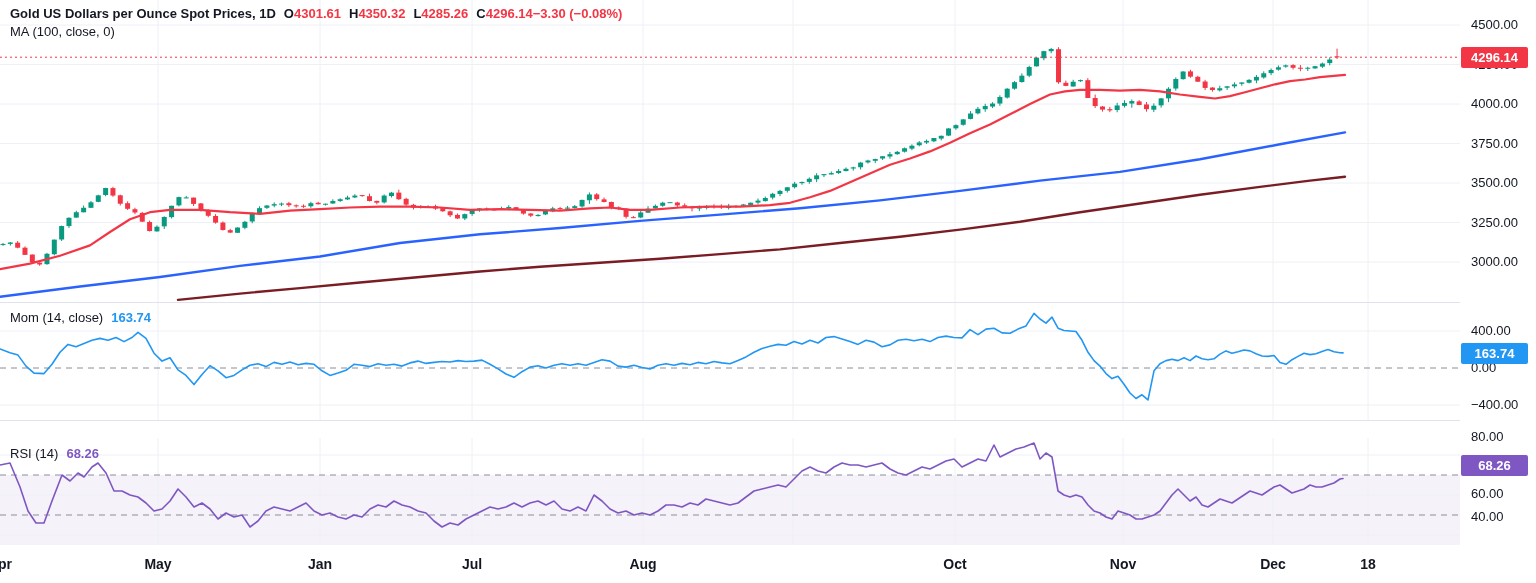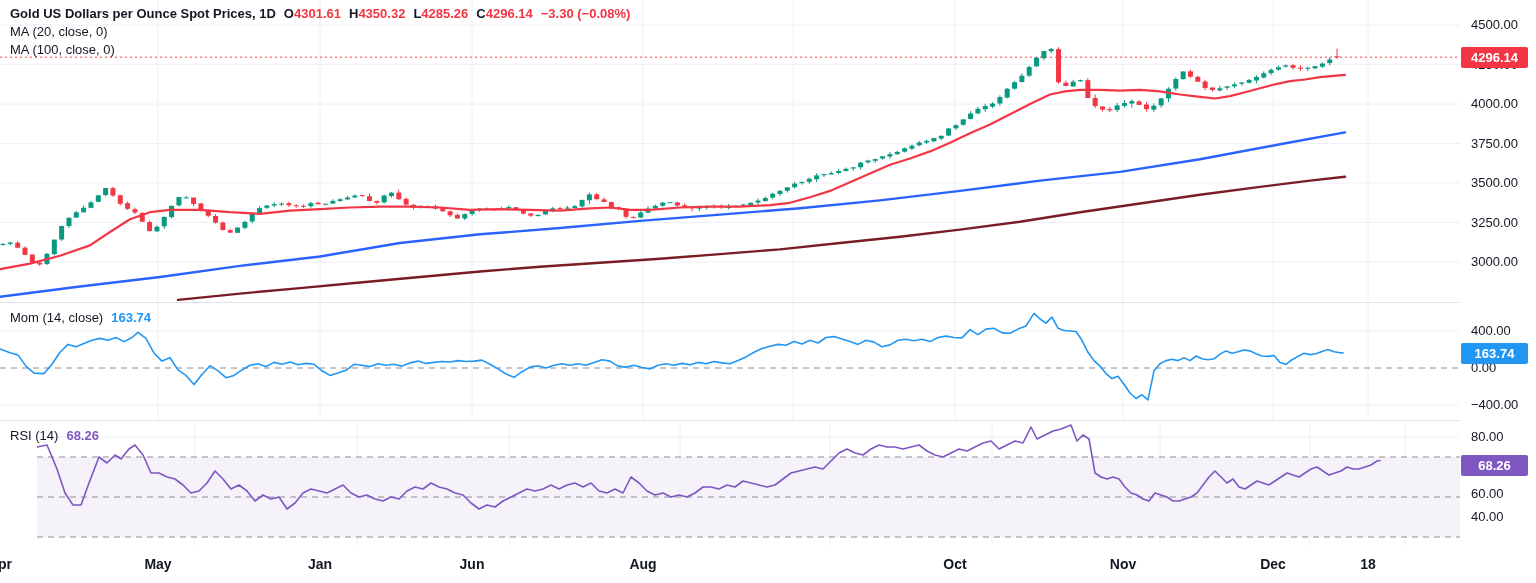--- a/index.html
+++ b/index.html
@@ -8,21 +8,21 @@
     font-family:"Liberation Sans",sans-serif;color:#131722;overflow:hidden;
   }
   .pane{position:absolute;left:0;cursor:crosshair;}
   .pane svg{display:block;}
   .sep{position:absolute;left:0;width:1460px;height:1px;background:#e0e3eb;}
   .vsep{position:absolute;top:0;width:1px;height:583px;background:#e0e3eb;left:1460px;}
   .legend{position:absolute;left:10px;top:5px;line-height:18px;font-size:13px;white-space:nowrap;}
   .legend .row1{font-weight:700;}
   .legend .ohlc-k{margin-left:8px;font-weight:600;color:#131722;}
   .legend .ohlc-v{font-weight:600;color:#f23645;}
-  .legend .chg{margin-left:8px;font-weight:600;color:#f23645;}
+  .legend .chg{font-weight:600;color:#f23645;}
   .legend .ind-row{font-weight:400;color:#131722;}
   .sub-legend{position:absolute;left:10px;top:8px;font-size:13px;white-space:nowrap;}
   .sub-legend .val{margin-left:8px;font-weight:600;}
   .mom-val{color:#2196f3;}
   .rsi-val{color:#7e57c2;}
   .price-axis{position:absolute;left:1460px;top:0;width:76px;height:583px;background:#fff;cursor:ns-resize;}
   .axis-label{position:absolute;left:11px;height:18px;line-height:18px;font-size:13px;font-weight:400;color:#131722;}
   .badge{
     position:absolute;left:1461px;width:67px;height:21px;line-height:21px;text-align:center;
     font-size:13px;font-weight:700;color:#fff;border-radius:2px;z-index:5;
@@ -424,21 +424,20 @@
           <line x1="1329.7299999999996" y1="57.32431408033285" x2="1329.7299999999996" y2="65.30168290433302" stroke="#089981" stroke-width="1"></line>
           <rect x="1327.2299999999996" y="59.517733333333844" width="5" height="3.5525383977837635" fill="#089981"></rect>
           <line x1="1337.0599999999995" y1="48.64944000000004" x2="1337.0599999999995" y2="58.92891999999996" stroke="#f23645" stroke-width="1"></line>
           <rect x="1334.5599999999995" y="56.34562000000005" width="5" height="1" fill="#f23645"></rect>
         </g>
         <polyline points="0.0,269.1 30.0,263.6 60.0,255.7 90.0,245.4 110.0,232.0 130.0,219.3 150.0,212.2 170.0,209.9 200.0,209.9 230.0,212.2 260.0,213.8 290.0,210.7 320.0,209.1 350.0,207.5 380.0,206.7 410.0,206.7 440.0,207.5 470.0,209.9 500.0,209.1 530.0,209.9 560.0,210.7 590.0,208.3 610.0,207.5 630.0,209.9 650.0,209.9 680.0,207.5 710.0,206.7 740.0,206.7 770.0,205.1 790.0,202.8 810.0,197.2 830.0,190.9 850.0,182.2 870.0,173.5 890.0,164.8 910.0,158.5 930.0,151.4 950.0,142.7 970.0,133.2 990.0,124.5 1010.0,114.3 1030.0,104.0 1050.0,94.5 1065.0,91.4 1080.0,89.8 1100.0,89.8 1120.0,90.6 1140.0,89.8 1160.0,91.4 1180.0,94.5 1200.0,96.9 1215.0,98.5 1230.0,96.1 1245.0,92.2 1260.0,88.2 1275.0,84.3 1290.0,81.1 1305.0,79.5 1320.0,77.1 1345.0,74.8" fill="none" stroke="#f23645" stroke-width="2.2" stroke-linejoin="round" stroke-linecap="round"></polyline>
         <line x1="0" y1="57.20987999999995" x2="1460" y2="57.20987999999995" stroke="#f23645" stroke-width="1" stroke-dasharray="2,3"></line>
       </svg>
     <div class="legend">
       <div class="row1"><span>Gold US Dollars per Ounce Spot Prices, 1D</span><span class="ohlc-k">O</span><span class="ohlc-v">4301.61</span><span class="ohlc-k">H</span><span class="ohlc-v">4350.32</span><span class="ohlc-k">L</span><span class="ohlc-v">4285.26</span><span class="ohlc-k">C</span><span class="ohlc-v">4296.14</span><span class="chg">−3.30 (−0.08%)</span></div>
-      <div class="ind-row">MA (20, close, 0)</div>
       <div class="ind-row">MA (100, close, 0)</div>
     </div>
   </div>
 
   <div class="pane" style="top:302px;height:118px;width:1460px;">
     <svg id="mom-svg" width="1460" height="118" viewBox="0 302 1460 118">
         <line x1="0" y1="331" x2="1460" y2="331" stroke="#eef0f6" stroke-width="1"></line>
         <line x1="0" y1="405" x2="1460" y2="405" stroke="#eef0f6" stroke-width="1"></line>
         <line x1="158" y1="302" x2="158" y2="420" stroke="#eef0f6" stroke-width="1"></line>
         <line x1="320" y1="302" x2="320" y2="420" stroke="#eef0f6" stroke-width="1"></line>
@@ -448,21 +447,21 @@
         <line x1="955" y1="302" x2="955" y2="420" stroke="#eef0f6" stroke-width="1"></line>
         <line x1="1123" y1="302" x2="1123" y2="420" stroke="#eef0f6" stroke-width="1"></line>
         <line x1="1273" y1="302" x2="1273" y2="420" stroke="#eef0f6" stroke-width="1"></line>
         <line x1="1368" y1="302" x2="1368" y2="420" stroke="#eef0f6" stroke-width="1"></line>
         <line x1="0" y1="368" x2="1460" y2="368" stroke="#8b8e98" stroke-width="1" stroke-dasharray="6,5"></line>
         <polyline points="0.0,349.0 10.0,352.7 18.0,355.1 26.0,366.1 34.0,373.1 44.0,373.6 52.0,364.3 60.0,352.3 68.0,344.4 76.0,346.7 84.0,343.5 92.0,340.3 100.0,338.4 108.0,340.3 116.0,337.5 124.0,341.6 132.0,337.5 138.0,332.4 146.0,338.4 154.0,353.2 162.0,361.1 170.0,357.8 178.0,369.9 186.0,375.4 194.0,384.6 202.0,374.5 210.0,365.7 218.0,370.8 226.0,377.7 234.0,375.4 242.0,369.9 250.0,365.2 258.0,363.8 266.0,366.6 274.0,362.4 282.0,364.3 290.0,362.0 298.0,364.8 306.0,363.4 314.0,364.3 322.0,370.8 330.0,375.4 338.0,373.1 346.0,370.3 354.0,364.3 362.0,365.2 370.0,366.6 378.0,363.8 386.0,365.2 394.0,364.3 402.0,366.1 410.0,362.9 418.0,361.1 426.0,363.4 434.0,362.4 442.0,361.5 450.0,362.0 458.0,360.6 466.0,361.5 474.0,361.1 482.0,360.1 490.0,364.3 498.0,368.9 506.0,374.0 514.0,377.3 522.0,371.7 530.0,367.1 538.0,365.7 546.0,368.0 554.0,365.2 562.0,363.8 570.0,365.2 578.0,363.8 586.0,365.2 594.0,362.4 602.0,359.7 610.0,361.1 618.0,366.1 626.0,367.1 634.0,365.2 642.0,367.5 650.0,368.9 658.0,365.2 666.0,363.8 674.0,365.2 682.0,363.4 690.0,364.8 698.0,362.4 706.0,363.8 714.0,361.5 722.0,362.9 730.0,363.8 738.0,360.6 746.0,356.9 754.0,352.3 762.0,348.6 770.0,346.3 778.0,344.4 786.0,345.3 794.0,341.6 802.0,343.9 810.0,340.3 818.0,343.0 826.0,337.5 834.0,336.6 842.0,338.9 850.0,341.6 858.0,344.4 866.0,340.3 874.0,342.1 882.0,346.7 890.0,344.9 898.0,340.3 906.0,339.3 914.0,340.7 922.0,339.3 930.0,341.6 938.0,337.5 946.0,336.1 954.0,337.5 962.0,337.9 970.0,329.6 978.0,334.7 986.0,329.1 994.0,328.2 1002.0,332.9 1010.0,333.3 1018.0,329.1 1026.0,325.9 1034.0,313.4 1040.0,319.0 1046.0,323.1 1052.0,317.1 1058.0,328.2 1064.0,330.5 1070.0,331.0 1076.0,331.5 1082.0,340.3 1088.0,352.3 1094.0,360.6 1100.0,366.1 1106.0,373.6 1112.0,378.6 1118.0,376.3 1124.0,384.2 1130.0,393.0 1136.0,398.5 1142.0,394.8 1148.0,399.9 1154.0,370.8 1160.0,363.8 1166.0,360.6 1172.0,359.2 1178.0,360.6 1184.0,357.8 1190.0,360.6 1196.0,356.0 1202.0,358.8 1208.0,359.7 1214.0,358.8 1220.0,354.1 1226.0,350.9 1232.0,353.2 1238.0,351.8 1244.0,350.0 1250.0,350.9 1256.0,353.7 1262.0,356.0 1268.0,356.4 1274.0,355.5 1280.0,362.4 1286.0,364.3 1292.0,359.7 1298.0,356.4 1304.0,353.2 1310.0,354.6 1316.0,353.7 1322.0,351.4 1328.0,349.5 1334.0,351.8 1340.0,352.7 1343.0,352.9" fill="none" stroke="#2196f3" stroke-width="1.6" stroke-linejoin="round" stroke-linecap="round"></polyline>
       </svg>
     <div class="sub-legend"><span>Mom (14, close)</span><span class="val mom-val">163.74</span></div>
   </div>
 
-  <div class="pane" style="top:420px;height:125px;width:1460px;padding-left:37px;">
+  <div class="pane" style="top:438px;height:125px;width:1460px;">
     <svg id="rsi-svg" width="1460" height="125" viewBox="0 420 1460 125">
         <rect x="0" y="457" width="1460" height="80" fill="rgba(126,87,194,0.08)"></rect>
         <line x1="0" y1="437" x2="1460" y2="437" stroke="#eef0f6" stroke-width="1"></line>
         <line x1="0" y1="477" x2="1460" y2="477" stroke="#eef0f6" stroke-width="1"></line>
         <line x1="0" y1="517" x2="1460" y2="517" stroke="#eef0f6" stroke-width="1"></line>
         <line x1="158" y1="420" x2="158" y2="545" stroke="#eef0f6" stroke-width="1"></line>
         <line x1="320" y1="420" x2="320" y2="545" stroke="#eef0f6" stroke-width="1"></line>
         <line x1="472" y1="420" x2="472" y2="545" stroke="#eef0f6" stroke-width="1"></line>
         <line x1="643" y1="420" x2="643" y2="545" stroke="#eef0f6" stroke-width="1"></line>
         <line x1="793" y1="420" x2="793" y2="545" stroke="#eef0f6" stroke-width="1"></line>
@@ -480,21 +479,21 @@
 
   <div class="sep" style="top:302px;"></div>
   <div class="sep" style="top:420px;"></div>
   <div class="sep" style="top:545px;"></div>
   <div class="vsep"></div>
 
   <div class="time-axis" id="time-axis">
       <div class="time-label" style="left: 0px;">Apr</div>
       <div class="time-label" style="left: 158px;">May</div>
       <div class="time-label" style="left: 320px;">Jan</div>
-      <div class="time-label" style="left: 472px;">Jun</div>
+      <div class="time-label" style="left: 472px;">Jul</div>
       <div class="time-label" style="left: 643px;">Aug</div>
       <div class="time-label" style="left: 754px; margin-top: 40px;">Sep</div>
       <div class="time-label" style="left: 955px;">Oct</div>
       <div class="time-label" style="left: 1123px;">Nov</div>
       <div class="time-label" style="left: 1273px;">Dec</div>
       <div class="time-label" style="left: 1368px;">18</div>
     </div>
 
   <div class="price-axis" id="price-axis">
       <div class="axis-label" style="top: 16px;">4500.00</div>

